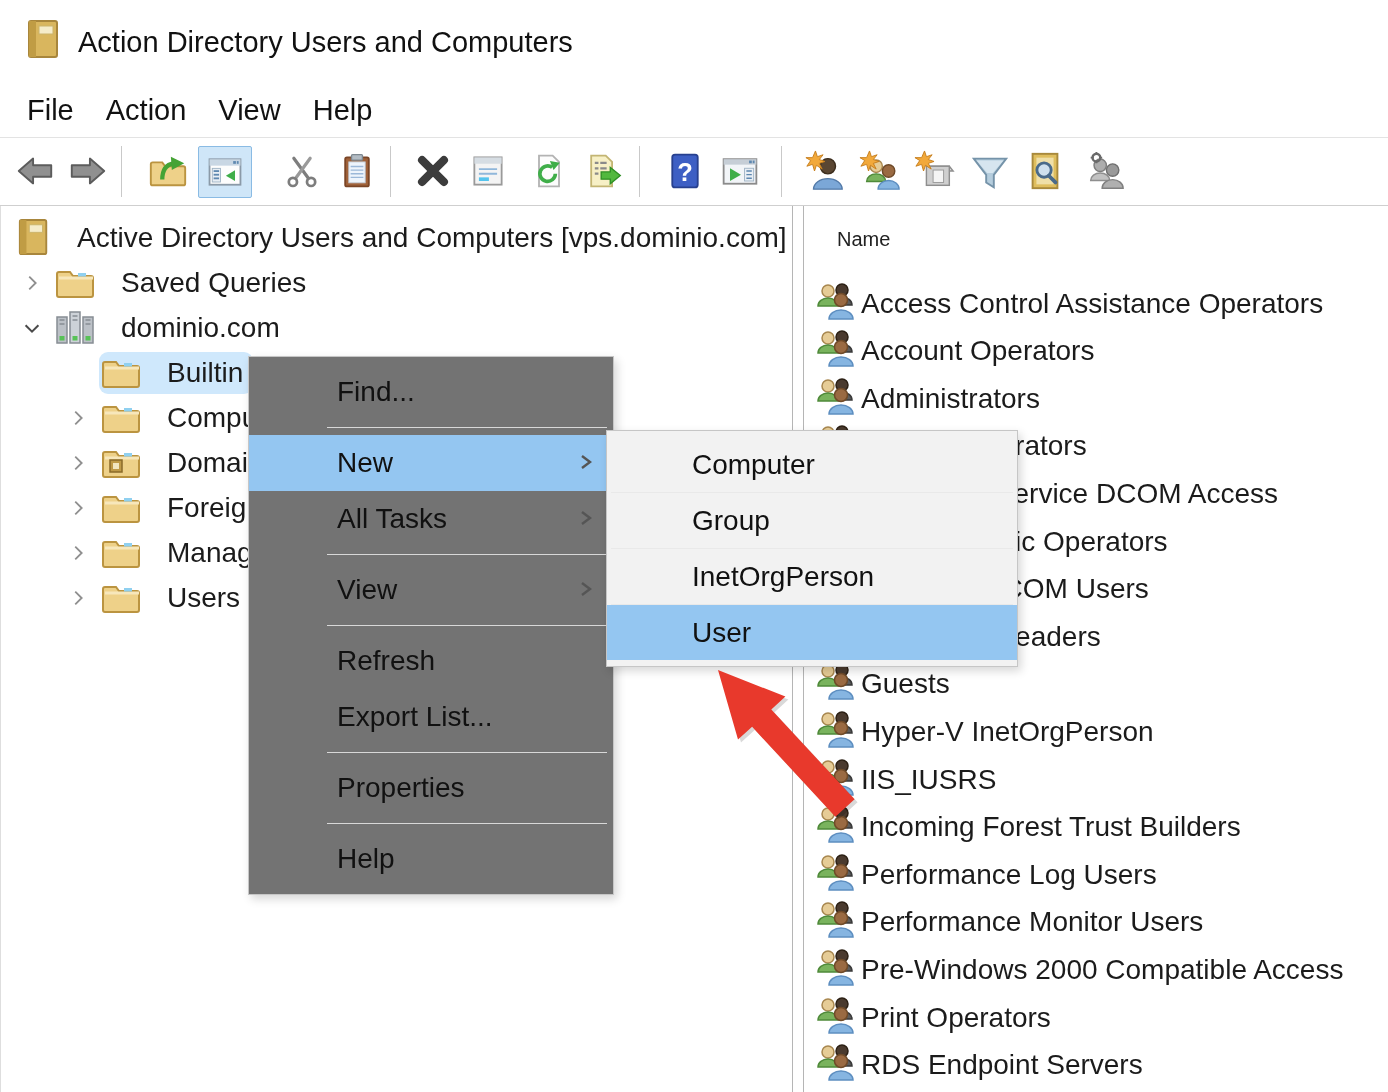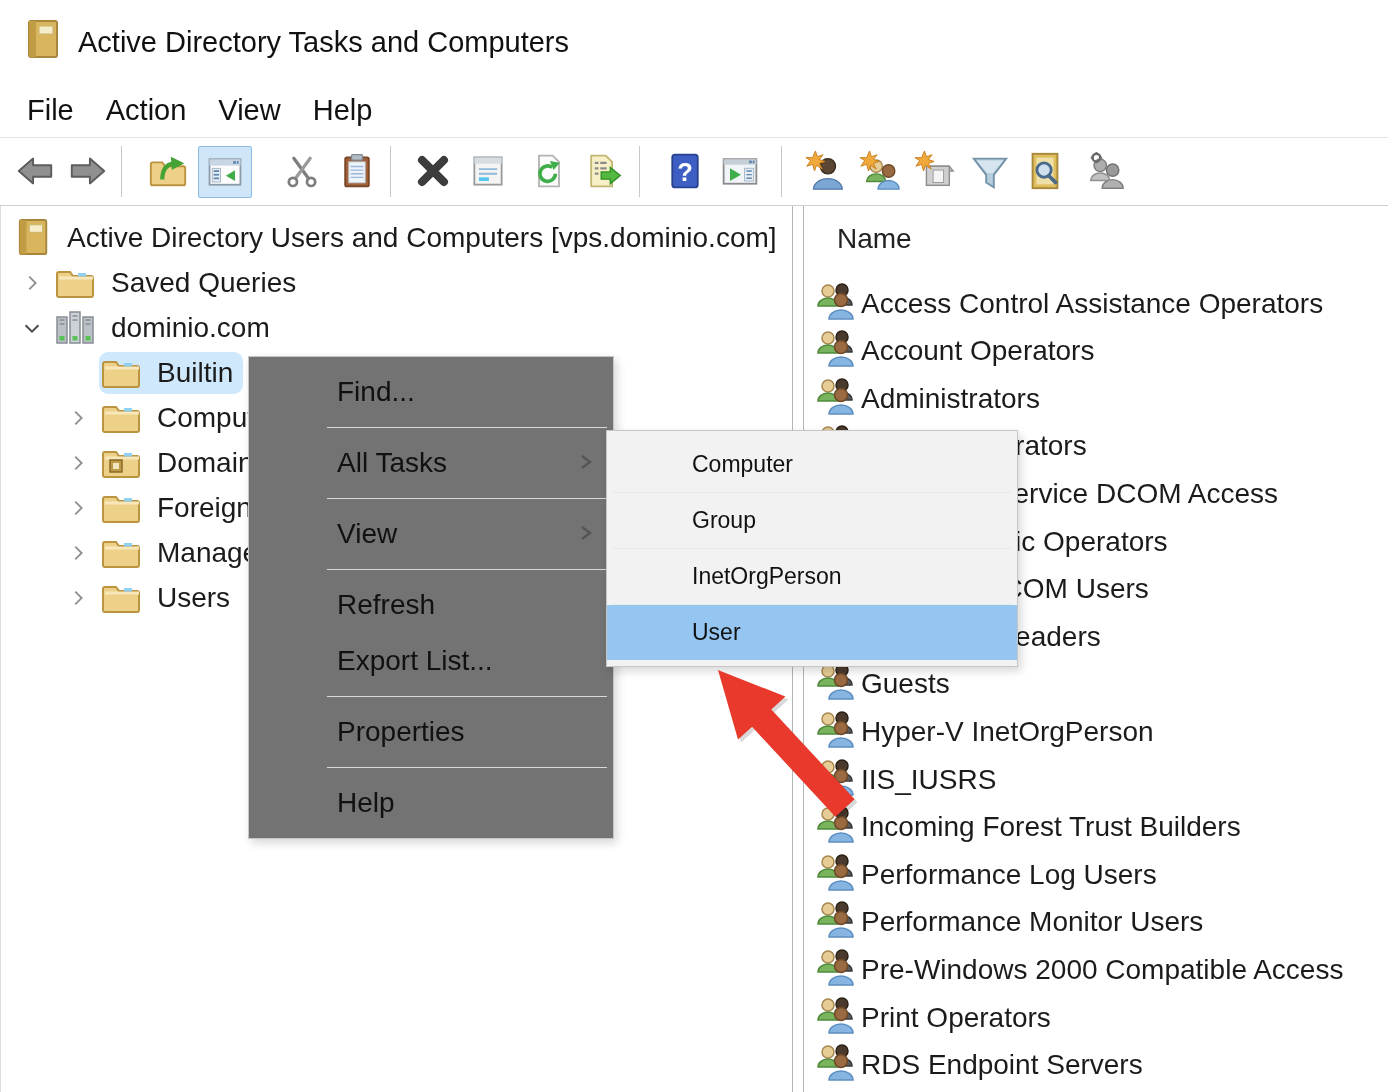--- a/index.html
+++ b/index.html
@@ -25,37 +25,37 @@
   .leftpane{position:absolute;left:0;top:0;width:791px;height:100%;border-left:1px solid #dedede;border-right:1px solid #b5b5b5;overflow:hidden;background:#fff;}
   .rightpane{position:absolute;left:803px;top:0;right:0;height:100%;border-left:1px solid #b5b5b5;overflow:hidden;background:#fff;}
   
   .tree{padding-top:9px;}
   .trow{height:45px;display:flex;align-items:center;font-size:28px;white-space:nowrap;}
   .chev{width:26px;height:26px;flex:0 0 auto;display:flex;align-items:center;justify-content:center;}
   .chev.l1{margin-left:18px;}
   .chev.l2{margin-left:64px;}
   .ticon{width:40px;height:36px;margin-left:10px;flex:0 0 auto;}
   .ticon-root{width:34px;height:40px;margin-left:16px;flex:0 0 auto;}
-  .tlabel{margin-left:16px;}
+  .tlabel{margin-left:26px;}
   .sel{display:flex;align-items:center;background:#cfe8fc;padding:3px 10px 3px 2px;margin-left:8px;border-radius:9px;}
   .sel .ticon{margin-left:0;}
   
-  .namehdr{height:66px;display:flex;align-items:center;padding-left:33px;font-size:28px;color:#222;}
+  .namehdr{height:66px;display:flex;align-items:center;padding-left:33px;font-size:20px;color:#222;}
   .rrow{height:47.6px;display:flex;align-items:flex-end;padding-left:11px;font-size:28px;white-space:nowrap;}
   .gicon{width:40px;height:38px;flex:0 0 auto;}
   .rlabel{margin-left:6px;}
   
   .ctxmenu{position:absolute;left:248px;top:356px;width:364px;background:#737373;border:1px solid #c6c6c6;box-shadow:3px 4px 9px rgba(0,0,0,.16);padding:7px 0;z-index:30;}
   .mi{height:56px;display:flex;align-items:center;padding-left:88px;font-size:28px;position:relative;color:#111;}
   .mi.hl{background:#94c6f1;}
   .subarrow{position:absolute;right:20px;top:50%;transform:translateY(-50%);}
   .msep{height:1px;background:#d8d8d8;margin:7px 6px 7px 78px;}
   
   .submenu{position:absolute;left:606px;top:430px;width:410px;background:#f2f2f2;border:1px solid #c6c6c6;box-shadow:3px 4px 9px rgba(0,0,0,.16);padding:6px 0;z-index:31;}
-  .smi{height:55px;display:flex;align-items:center;padding-left:85px;font-size:23px;color:#111;}
+  .smi{height:55px;display:flex;align-items:center;padding-left:85px;font-size:28px;color:#111;}
   .smi.hl{background:#94c6f1;}
   .smsep{height:1px;background:#e9e9e9;margin:0 4px;}
   
   .arrow-annot{position:absolute;left:690px;top:655px;z-index:40;pointer-events:none;}
 </style>
 </head>
 <body>
 
 <svg width="0" height="0" style="position:absolute">
   <defs>
@@ -82,21 +82,21 @@
     </g>
   </defs>
 </svg>
 
 <div class="titlebar">
   <span>
     <svg width="36" height="42" viewBox="0 0 36 42">
         <use href="#ic-book"></use>
       </svg>
   </span>
-  <span class="title-text">Active Directory Tasks and Computers</span>
+  <span class="title-text">Action Directory Users and Computers</span>
 </div>
 
 <div class="menubar">
   <span class="mitem">File</span>
   <span class="mitem">Action</span>
   <span class="mitem">View</span>
   <span class="mitem">Help</span>
 </div>
 
 <div class="toolbar">
@@ -483,20 +483,26 @@
             <use href="#ic-group"></use>
           </svg></span>
         <span class="rlabel">RDS Endpoint Servers</span>
       </div>
   </div>
 </div>
 
 <div class="ctxmenu">
   <div class="mi">Find...</div>
   <div class="msep"></div>
+  <div class="mi hl">
+    <span>New</span>
+    <span class="subarrow"><svg width="14" height="20" viewBox="0 0 14 20">
+          <polyline points="3,4 11,10 3,16" fill="none" stroke="#555" stroke-width="2.4"></polyline>
+        </svg></span>
+  </div>
   <div class="mi">
     <span>All Tasks</span>
     <span class="subarrow"><svg width="14" height="20" viewBox="0 0 14 20">
           <polyline points="3,4 11,10 3,16" fill="none" stroke="#555" stroke-width="2.4"></polyline>
         </svg></span>
   </div>
   <div class="msep"></div>
   <div class="mi">
     <span>View</span>
     <span class="subarrow"><svg width="14" height="20" viewBox="0 0 14 20">

